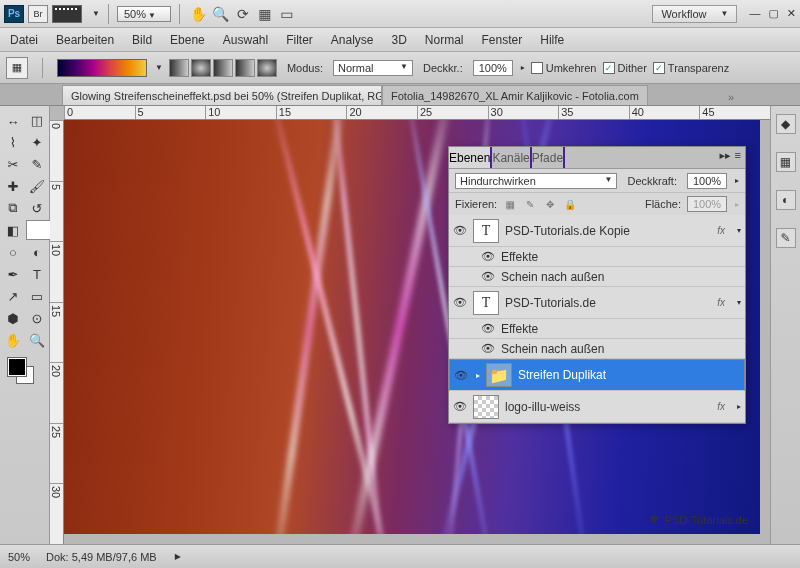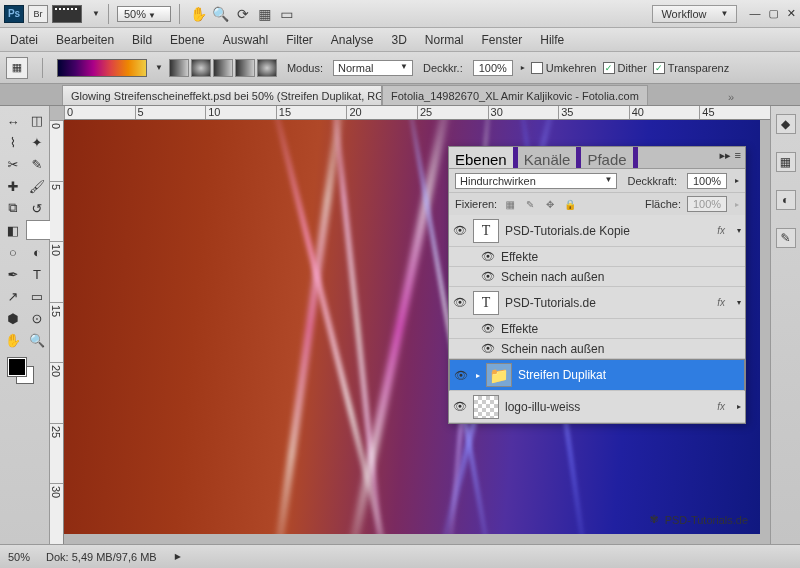--- a/index.html
+++ b/index.html
@@ -50,21 +50,21 @@
 .s4{left:55%;background:linear-gradient(180deg,transparent,#aaf,#fff,#88f,transparent);transform:rotate(-10deg)}
 .s5{left:62%;background:linear-gradient(180deg,transparent,#88f,#ccf,#88f,transparent);transform:rotate(14deg) scaleX(1.3)}
 .s6{left:70%;background:linear-gradient(180deg,transparent,#66e,#aaf,#66e,transparent);transform:rotate(-8deg)}
 .s7{left:38%;background:linear-gradient(180deg,transparent,#f9c,#fff,transparent);transform:rotate(-14deg) scaleX(1.4)}
 .s8{left:58%;background:linear-gradient(180deg,transparent,#fff,#caf,transparent);transform:rotate(5deg)}
 .watermark{position:absolute;bottom:8px;right:12px;color:rgba(255,255,255,.35);font-size:12px;display:flex;align-items:center;gap:6px}
 .right-dock{width:30px;background:linear-gradient(#d4d4d4,#c4c4c4);border-left:1px solid #999;display:flex;flex-direction:column;align-items:center;padding-top:8px;gap:18px}
 .dock-ico{width:20px;height:20px;border:1px solid #999;background:#ddd;display:flex;align-items:center;justify-content:center;font-size:12px}
 .panel{position:absolute;top:40px;right:24px;width:298px;background:#d8d8d8;border:1px solid #888;box-shadow:2px 2px 8px rgba(0,0,0,.3);z-index:10}
 .panel-tabs{height:22px;display:flex;background:#c0c0c0;border-bottom:1px solid #999}
-.ptab{padding:4px 6px;font-size:15px;border-right:5px solid #4c1d95;color:#555}
+.ptab{padding:4px 0;font-size:12px;border-right:2px solid #4c1d95;color:#555}
 .ptab.act{background:#d8d8d8;color:#000}
 .ptab-menu{margin-left:auto;display:flex;gap:4px;padding:2px 4px;color:#666}
 .panel-row{height:24px;display:flex;align-items:center;padding:0 6px;gap:6px;border-bottom:1px solid #c0c0c0}
 .panel-row .sel{flex:1;min-width:0}
 .pct{width:40px;background:#fff;border:1px solid #888;padding:1px 3px;text-align:center}
 .lock-row{height:22px;display:flex;align-items:center;padding:0 6px;gap:6px;font-size:10px;color:#555}
 .lock-ico{width:14px;height:14px;display:flex;align-items:center;justify-content:center;font-size:10px;color:#777}
 .layers{max-height:210px;overflow:auto;background:#dcdcdc}
 .layer{display:flex;align-items:center;height:32px;border-bottom:1px solid #c4c4c4;padding:0 4px;gap:6px}
 .layer.sub{height:20px;padding-left:32px;font-size:10px;color:#444}

